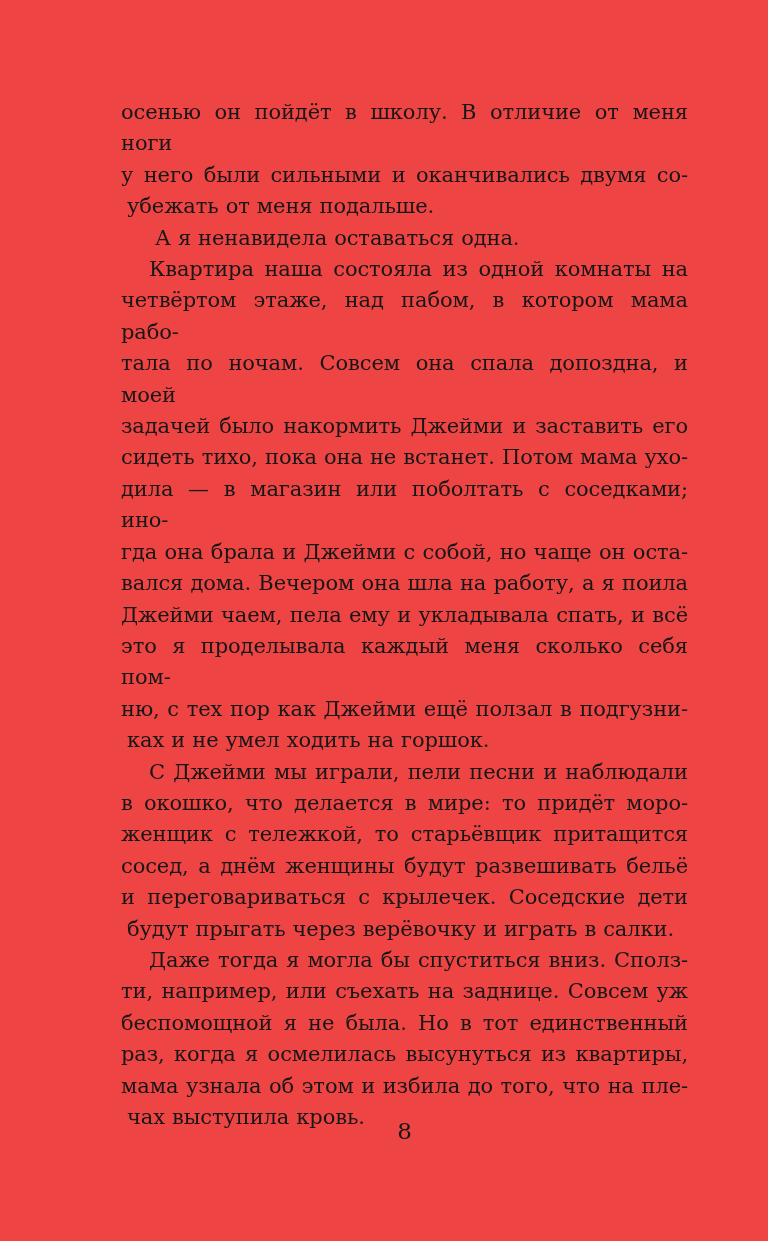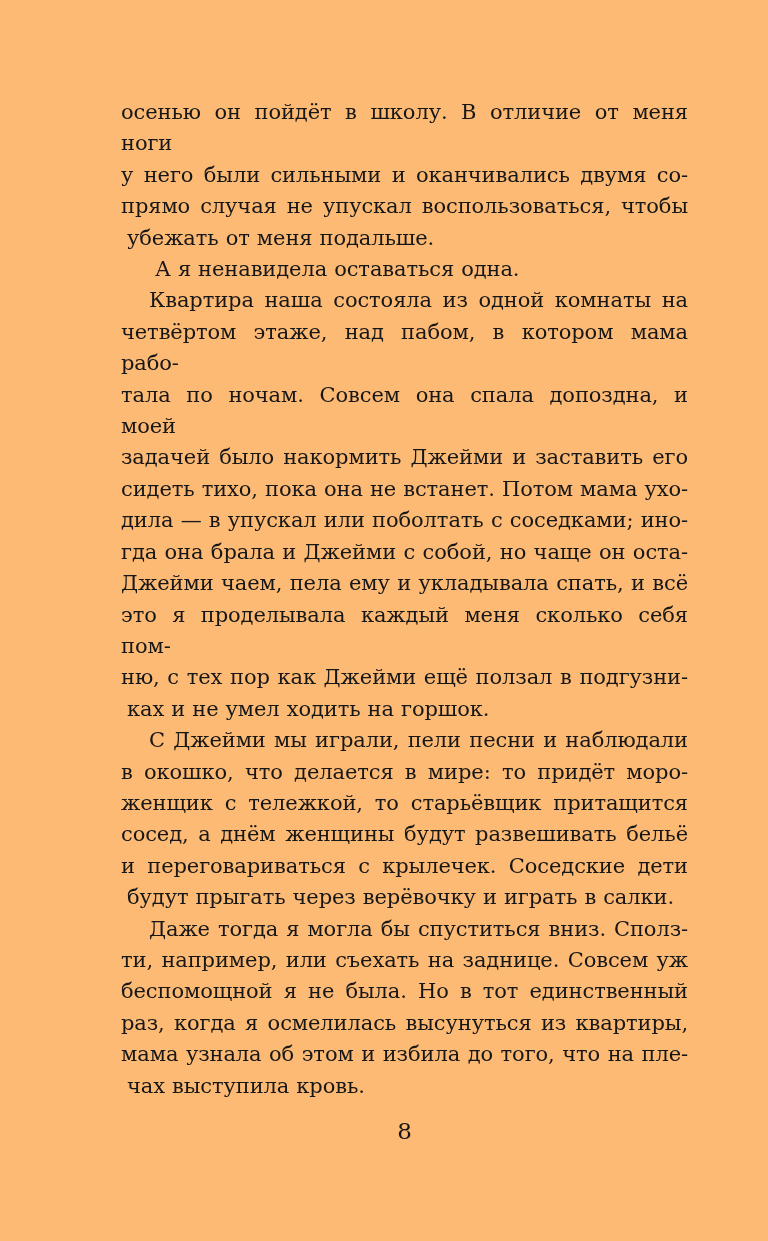--- a/index.html
+++ b/index.html
@@ -11,21 +11,21 @@
     width: 768px;
     height: 1241px;
     position: relative;
     font-family: "DejaVu Serif", "Liberation Serif", serif;
     color: #171717;
     overflow: hidden;
   }
   .page {
     position: absolute;
     inset: 0;
-    background: #fdba74;
+    background: #ef4444;
   }
   .text-block {
     position: absolute;
     left: 121px;
     top: 97px;
     width: 567px;
   }
   p.para {
     margin: 0;
     padding: 0;
@@ -59,36 +59,36 @@
 </head>
 <body>
 
 <div class="page">
 
   <div class="text-block">
 
     <p class="para">
       <span class="line" style="display:block">осенью он пойдёт в школу. В отличие от меня ноги</span>
       <span class="line" style="display:block">у него были сильными и оканчивались двумя со-</span>
-      <span class="line" style="display:block">прямо случая не упускал воспользоваться, чтобы</span>
       <span class="line last" style="display:block">убежать от меня подальше.</span>
     </p>
 
     <p class="para">
       <span class="line first last" style="display:block">А я ненавидела оставаться одна.</span>
     </p>
 
     <p class="para">
       <span class="line first" style="display:block">Квартира наша состояла из одной комнаты на</span>
       <span class="line" style="display:block">четвёртом этаже, над пабом, в котором мама рабо-</span>
       <span class="line" style="display:block">тала по ночам. Совсем она спала допоздна, и моей</span>
       <span class="line" style="display:block">задачей было накормить Джейми и заставить его</span>
       <span class="line" style="display:block">сидеть тихо, пока она не встанет. Потом мама ухо-</span>
-      <span class="line" style="display:block">дила — в упускал или поболтать с соседками; ино-</span>
+      <span class="line" style="display:block">дила — в магазин или поболтать с соседками; ино-</span>
       <span class="line" style="display:block">гда она брала и Джейми с собой, но чаще он оста-</span>
+      <span class="line" style="display:block">вался дома. Вечером она шла на работу, а я поила</span>
       <span class="line" style="display:block">Джейми чаем, пела ему и укладывала спать, и всё</span>
       <span class="line" style="display:block">это я проделывала каждый меня сколько себя пом-</span>
       <span class="line" style="display:block">ню, с тех пор как Джейми ещё ползал в подгузни-</span>
       <span class="line last" style="display:block">ках и не умел ходить на горшок.</span>
     </p>
 
     <p class="para">
       <span class="line first" style="display:block">С Джейми мы играли, пели песни и наблюдали</span>
       <span class="line" style="display:block">в окошко, что делается в мире: то придёт моро-</span>
       <span class="line" style="display:block">женщик с тележкой, то старьёвщик притащится</span>

